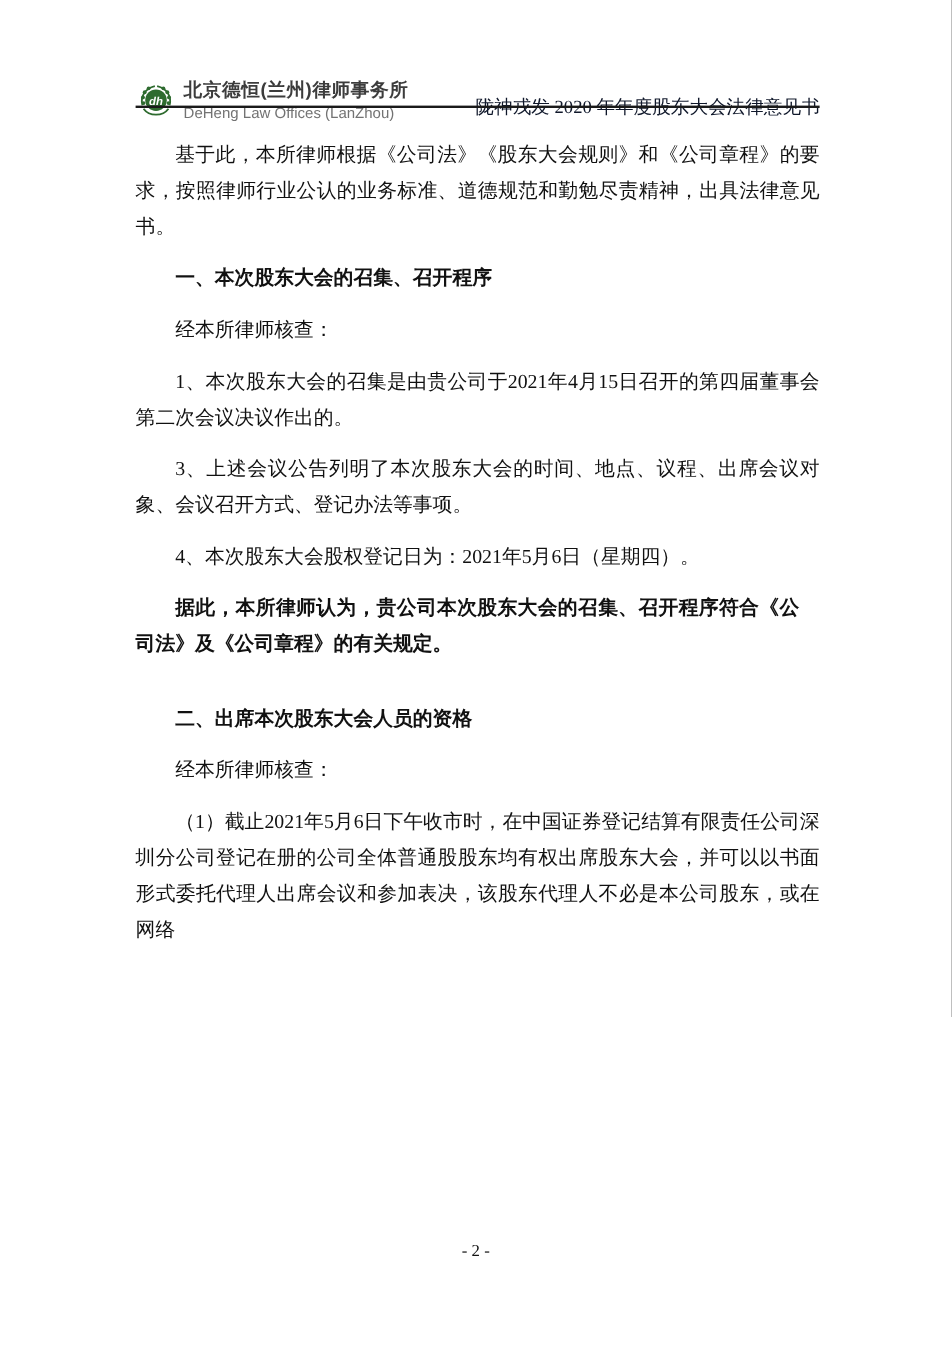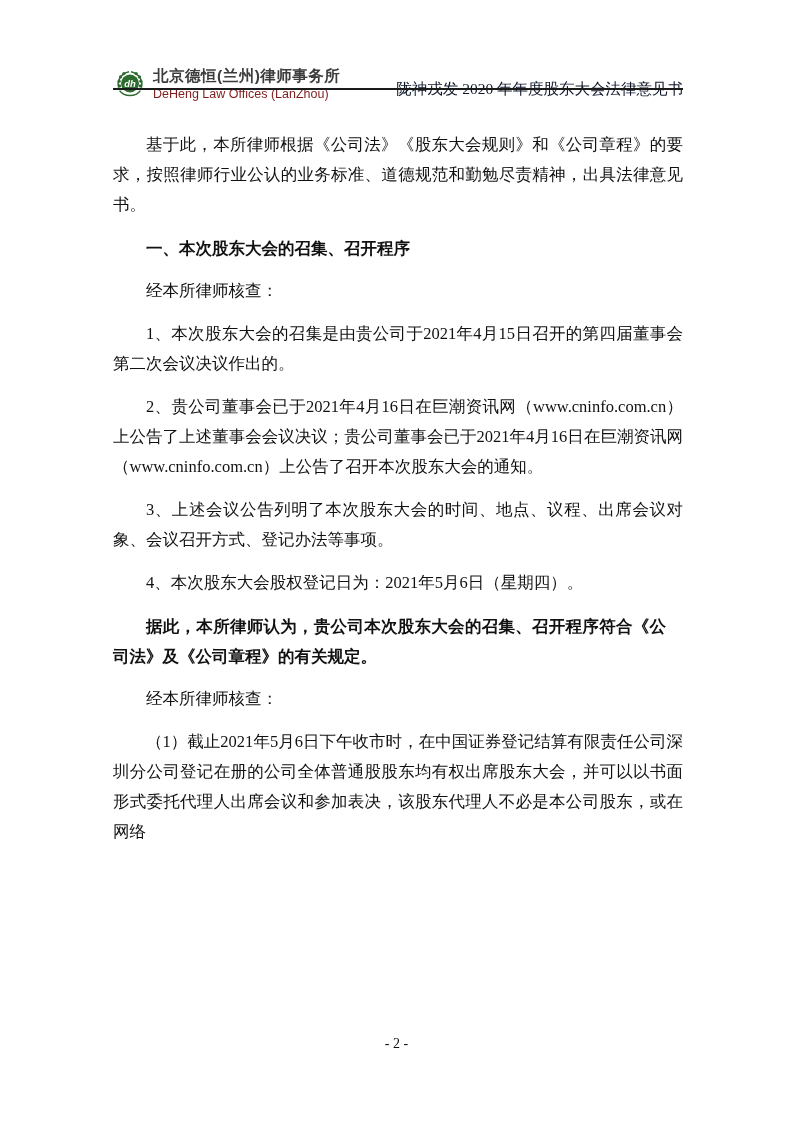--- a/index.html
+++ b/index.html
@@ -47,42 +47,42 @@
   .firm-zh {
     font-family: "Liberation Sans", "DejaVu Sans", sans-serif;
     font-size: 15.5px;
     font-weight: bold;
     color: #3c3c3c;
     letter-spacing: 0.5px;
   }
   .firm-en {
     font-family: "Liberation Sans", "DejaVu Sans", sans-serif;
     font-size: 12.5px;
-    color: #7f1d1d;
+    color: #737373;
     margin-top: 2px;
   }
   .doc-title {
     font-size: 15.5px;
     color: #0f172a;
     white-space: nowrap;
     padding-bottom: 1px;
   }
   .header-rule {
     position: absolute;
     left: 113px;
     right: 110px;
     top: 88px;
     border-top: 2px solid #1a1a1a;
   }
   
   .doc-body {
     position: absolute;
     left: 113px;
     right: 110px;
-    top: 130px;
+    top: 114px;
     font-size: 16.5px;
     line-height: 30px;
     text-align: justify;
   }
   .para {
     margin: 0 0 13px 0;
     text-indent: 2em;
   }
   .heading, .bold-para {
     font-family: "Liberation Sans", "DejaVu Sans", sans-serif;
@@ -142,24 +142,24 @@
     <div class="doc-title">陇神戎发 2020 年年度股东大会法律意见书</div>
   </header>
 
   <div class="header-rule"></div>
 
   <main class="doc-body">
     <p class="para">基于此，本所律师根据《公司法》《股东大会规则》和《公司章程》的要求，按照律师行业公认的业务标准、道德规范和勤勉尽责精神，出具法律意见书。</p>
     <p class="heading">一、本次股东大会的召集、召开程序</p>
     <p class="para">经本所律师核查：</p>
     <p class="para">1、本次股东大会的召集是由贵公司于2021年4月15日召开的第四届董事会第二次会议决议作出的。</p>
-    <p class="para">2、贵公司董事会已于2021年4月16日在巨潮资讯网（www.cninfo.com.cn）上公告了上述董事会会议决议；贵公司董事会已于2021年4月16日在巨潮资讯网（www.cninfo.com.cn）上公告了召开本次股东大会的通知。</p>
     <p class="para">3、上述会议公告列明了本次股东大会的时间、地点、议程、出席会议对象、会议召开方式、登记办法等事项。</p>
     <p class="para">4、本次股东大会股权登记日为：2021年5月6日（星期四）。</p>
     <p class="bold-para">据此，本所律师认为，贵公司本次股东大会的召集、召开程序符合《公司法》及《公司章程》的有关规定。</p>
+    <p class="heading gap-before">二、出席本次股东大会人员的资格</p>
     <p class="para">经本所律师核查：</p>
     <p class="para">（1）截止2021年5月6日下午收市时，在中国证券登记结算有限责任公司深圳分公司登记在册的公司全体普通股股东均有权出席股东大会，并可以以书面形式委托代理人出席会议和参加表决，该股东代理人不必是本公司股东，或在网络</p>
   </main>
 
   <footer class="page-footer">
     <span>- 2 -</span>
   </footer>
 
 </div>
 

